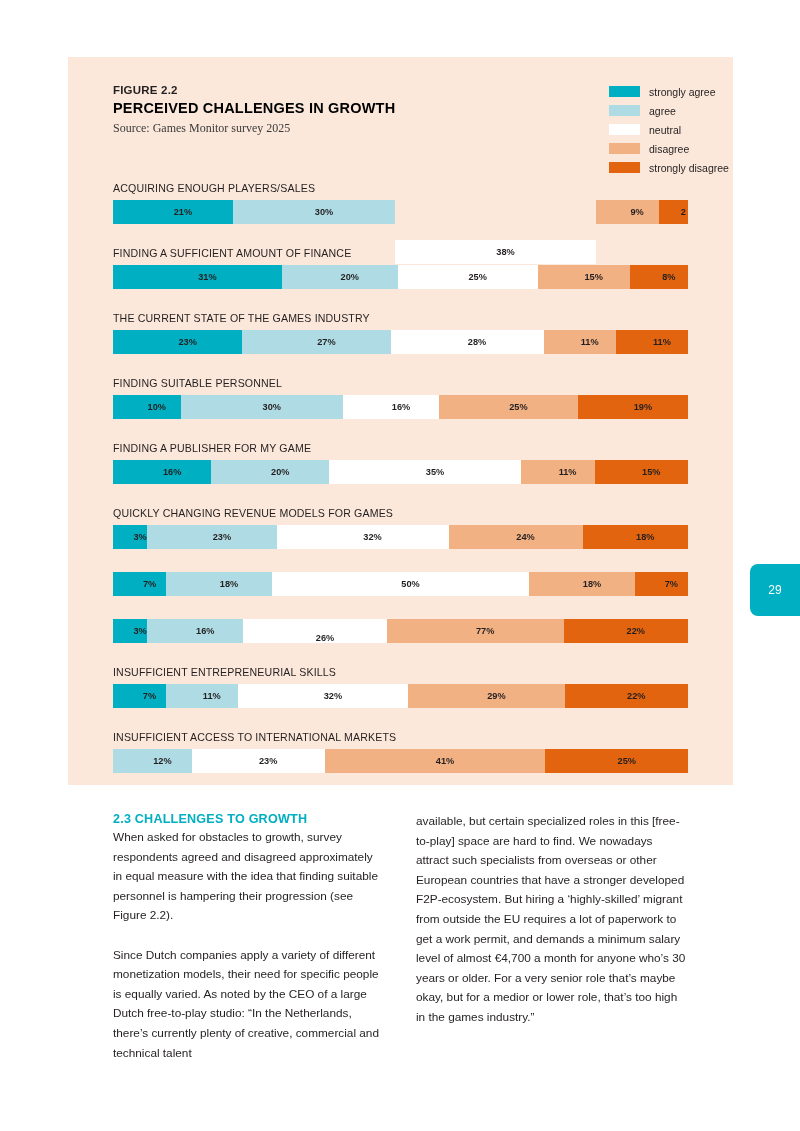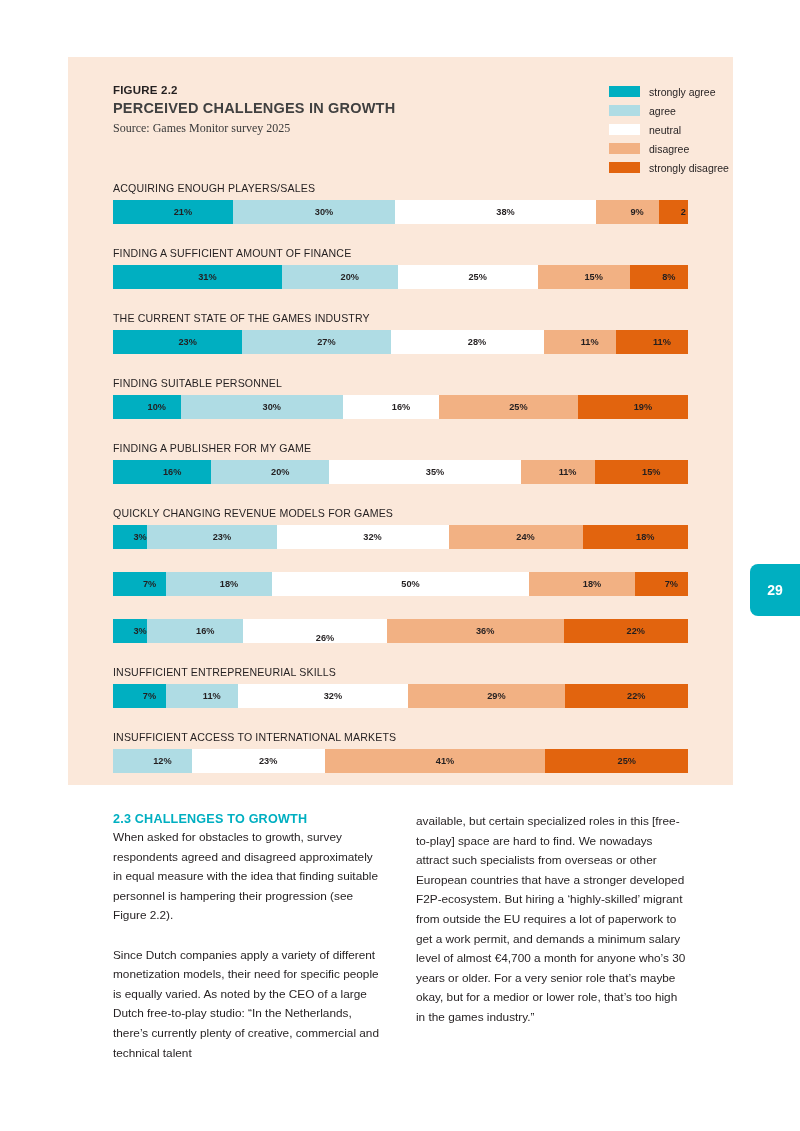--- a/index.html
+++ b/index.html
@@ -36,21 +36,21 @@
     font-size: 11.5px;
     font-weight: bold;
     letter-spacing: 0.2px;
     color: #231f20;
     margin: 0 0 4px 0;
   }
   .fig-title {
     font-size: 14.5px;
     font-weight: bold;
     letter-spacing: 0.2px;
-    color: #404040;
+    color: #000000;
     margin: 0 0 5px 0;
   }
   .fig-source {
     font-size: 12px;
     color: #3a3a3a;
     margin: 0;
     font-family: Liberation Serif, serif;
   }
 
   
@@ -121,22 +121,22 @@
     width: 50px;
     height: 52px;
     background: #00AFC1;
     border-radius: 8px 0 0 8px;
     display: flex;
     align-items: center;
     justify-content: center;
   }
   #page-tab .num {
     color: #ffffff;
-    font-size: 14px;
-    font-weight: bold;
+    font-size: 12px;
+    font-weight: normal;
   }
 
   
   #body-text {
     position: absolute;
     left: 113px;
     top: 812px;
     width: 575px;
     display: flex;
     gap: 32px;
@@ -198,21 +198,21 @@
   <div id="bars">
       <div class="bar-group">
         <div class="bar-label">ACQUIRING ENOUGH PLAYERS/SALES</div>
         <div class="bar-track">
           <div class="bar-seg" style="flex: 21 0 0px; background: rgb(0, 175, 193);">
             <span>21%</span>
           </div>
           <div class="bar-seg" style="flex: 30 0 0px; background: rgb(175, 220, 228);">
             <span>30%</span>
           </div>
-          <div class="bar-seg" style="flex: 38 0 0px; background: rgb(255, 255, 255);">
+          <div class="bar-seg" style="flex: 38 0 0px; background: rgb(255, 255, 255); margin-top: 40px;">
             <span>38%</span>
           </div>
           <div class="bar-seg" style="flex: 9 0 0px; background: rgb(242, 177, 131);">
             <span>9%</span>
           </div>
           <div class="bar-seg" style="flex: 2 0 0px; background: rgb(226, 100, 14);">
             <span>2</span>
           </div>
         </div>
       </div>
@@ -340,21 +340,21 @@
           <div class="bar-seg" style="flex: 3 0 0px; background: rgb(0, 175, 193);">
             <span>3%</span>
           </div>
           <div class="bar-seg" style="flex: 16 0 0px; background: rgb(175, 220, 228);">
             <span>16%</span>
           </div>
           <div class="bar-seg" style="flex: 26 0 0px; background: rgb(255, 255, 255); align-items: flex-end;">
             <span>26%</span>
           </div>
           <div class="bar-seg" style="flex: 33 0 0px; background: rgb(242, 177, 131);">
-            <span>36%</span>
+            <span>77%</span>
           </div>
           <div class="bar-seg" style="flex: 22 0 0px; background: rgb(226, 100, 14);">
             <span>22%</span>
           </div>
         </div>
       </div>
       <div class="bar-group">
         <div class="bar-label">INSUFFICIENT ENTREPRENEURIAL SKILLS</div>
         <div class="bar-track">
           <div class="bar-seg" style="flex: 7 0 0px; background: rgb(0, 175, 193);">

